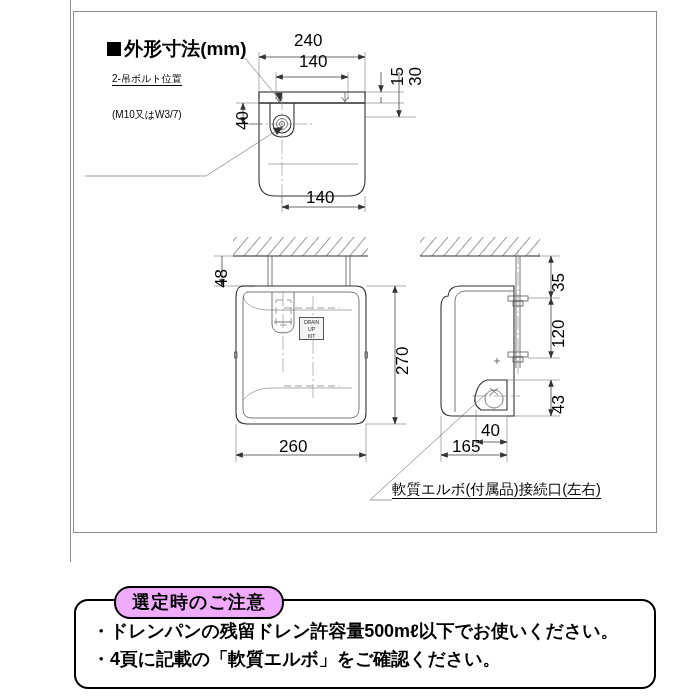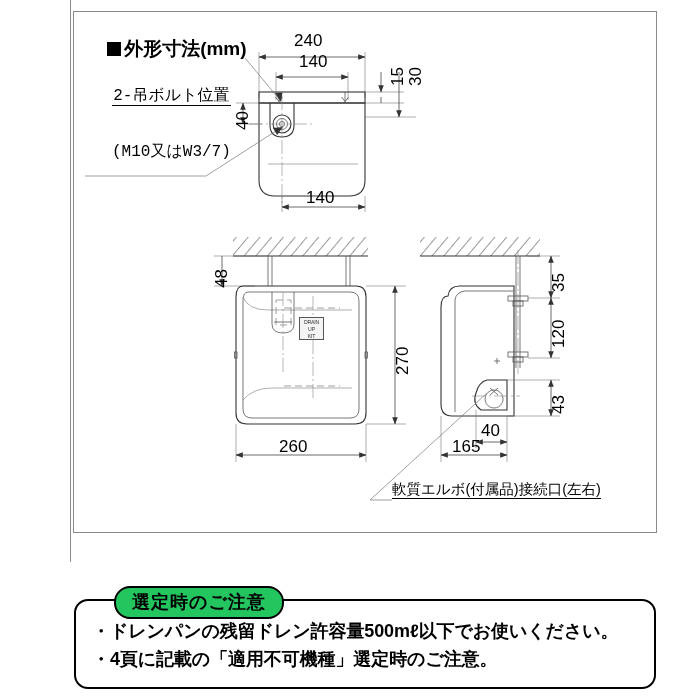--- a/index.html
+++ b/index.html
@@ -50,23 +50,22 @@
   }
   .sq-bullet {
     display: inline-block;
     width: 14px; height: 14px;
     background: #000;
     margin-right: 3px;
     vertical-align: -1px;
   }
   .lbl-bolt {
     left: 112px; top: 50px;
-    font-size: 16px;
+    font-size: 10px;
     text-align: center;
-    font-family: Liberation Mono, monospace;
   }
   .lbl-bolt div { border-bottom: 1px solid #000; padding-bottom: 0px; }
   .lbl-bolt div + div { border-bottom: none; }
   .lbl-drain {
     left: 85px; top: 144px;
     font-size: 14.5px;
   }
   .lbl-elbow {
     left: 392px; top: 481px;
     font-size: 14.5px;
@@ -103,21 +102,21 @@
     border: 2.5px solid #000;
     border-radius: 14px;
     background: #fff;
   }
   .notice-tab {
     position: absolute;
     left: 114px; top: 586px;
     padding: 2px 16px 3px 16px;
     border: 2.5px solid #000;
     border-radius: 16px;
-    background: #22c55e;
+    background: #f0abfc;
     font-size: 18px;
     font-weight: 700;
     letter-spacing: 1px;
     z-index: 3;
   }
   .notice-tab-mask {
     position: absolute;
     left: 118px; top: 597px;
     width: 148px; height: 6px;
     background: #fff;
@@ -345,16 +344,16 @@
   <div class="dim v" style="left:549px; top:348px;">120</div>
   <div class="dim v" style="left:549px; top:414px;">43</div>
   <div class="dim" style="left:481px; top:421px;">40</div>
   <div class="dim" style="left:452px; top:437px;">165</div>
 
   <div class="notice-box"></div>
   <div class="notice-tab-mask"></div>
   <div class="notice-tab">選定時のご注意</div>
   <div class="notice-list">
     <div>・ドレンパンの残留ドレン許容量500mℓ以下でお使いください。</div>
-    <div>・4頁に記載の「適用不可機種」選定時のご注意。</div>
+    <div>・4頁に記載の「軟質エルボ」をご確認ください。</div>
   </div>
 
 </div>
 
 </body></html>

